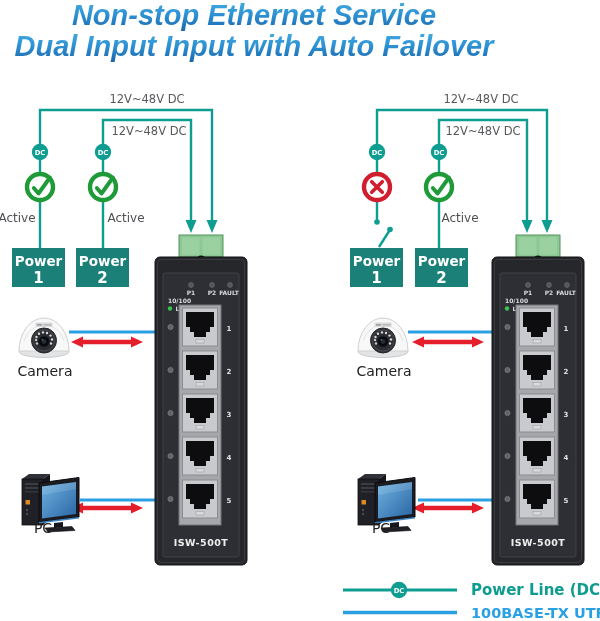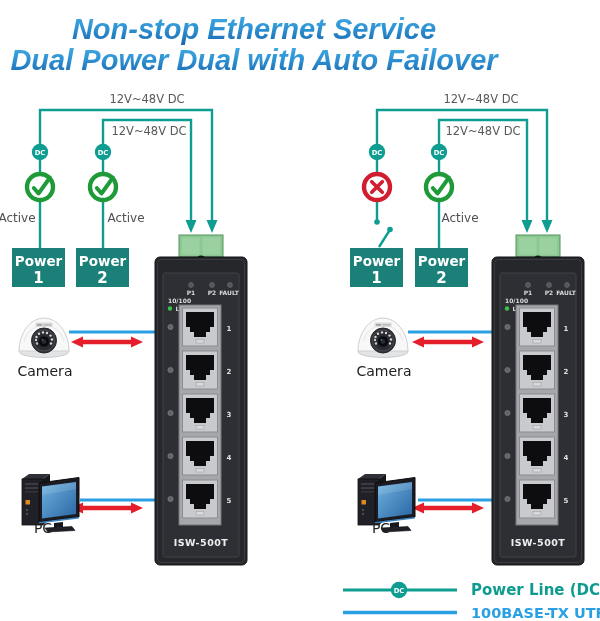--- a/index.html
+++ b/index.html
@@ -1,33 +1,33 @@
 <!DOCTYPE html>
 <html><head>
 <meta charset="utf-8">
 <style>
   html,body{margin:0;padding:0;background:#ffffff;}
   .stage{position:relative;width:600px;height:621px;background:#ffffff;overflow:hidden;
          font-family:"DejaVu Sans","Liberation Sans",sans-serif;}
   .title{position:absolute;top:0;left:0;width:508px;text-align:center;line-height:31px;
-         font-family:"Liberation Sans",sans-serif;font-weight:bold;font-style:italic;font-size:29px;margin-top:14px;}
+         font-family:"Liberation Sans",sans-serif;font-weight:bold;font-style:italic;font-size:29px;}
   .title .tline{display:block;background:linear-gradient(180deg,#45ade3 0%,#2e93d4 45%,#1a67ae 100%);
          -webkit-background-clip:text;background-clip:text;color:transparent;}
   svg{position:absolute;}
   .defs{width:0;height:0;position:absolute;overflow:hidden;}
   svg text{font-family:"DejaVu Sans","Liberation Sans",sans-serif;}
 </style>
 </head>
 <body>
 
 <div class="stage">
 
   <div class="title">
     <span class="tline">Non-stop Ethernet Service</span>
-    <span class="tline">Dual Power Dual with Auto Failover</span>
+    <span class="tline">Dual Input Input with Auto Failover</span>
   </div>
 
   <svg class="defs" aria-hidden="true">
     <defs>
       <linearGradient id="scr" x1="0" y1="0" x2="1" y2="1">
         <stop offset="0" stop-color="#6fb2e0"></stop>
           <stop offset="1" stop-color="#2a66a4"></stop>
       </linearGradient>
 
       <g id="dcbadge">

